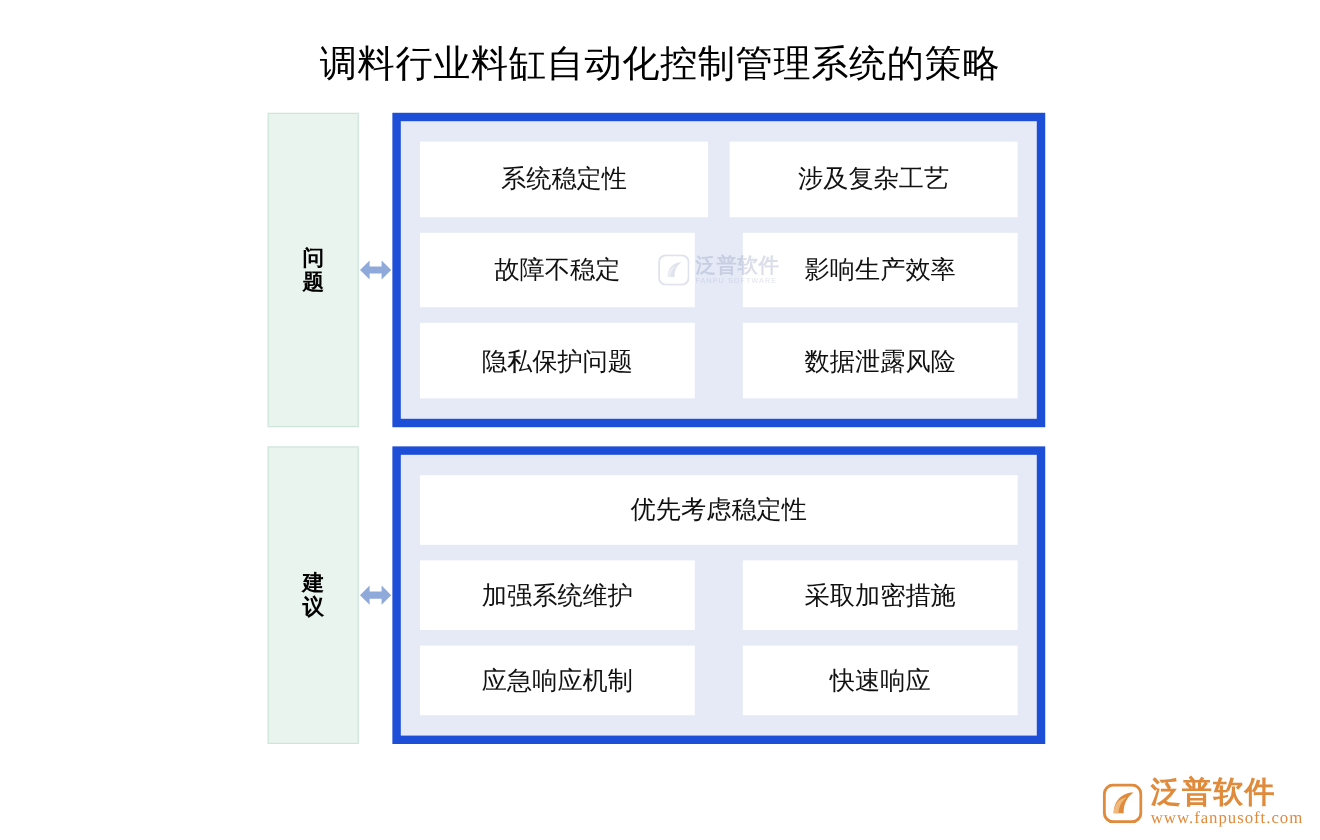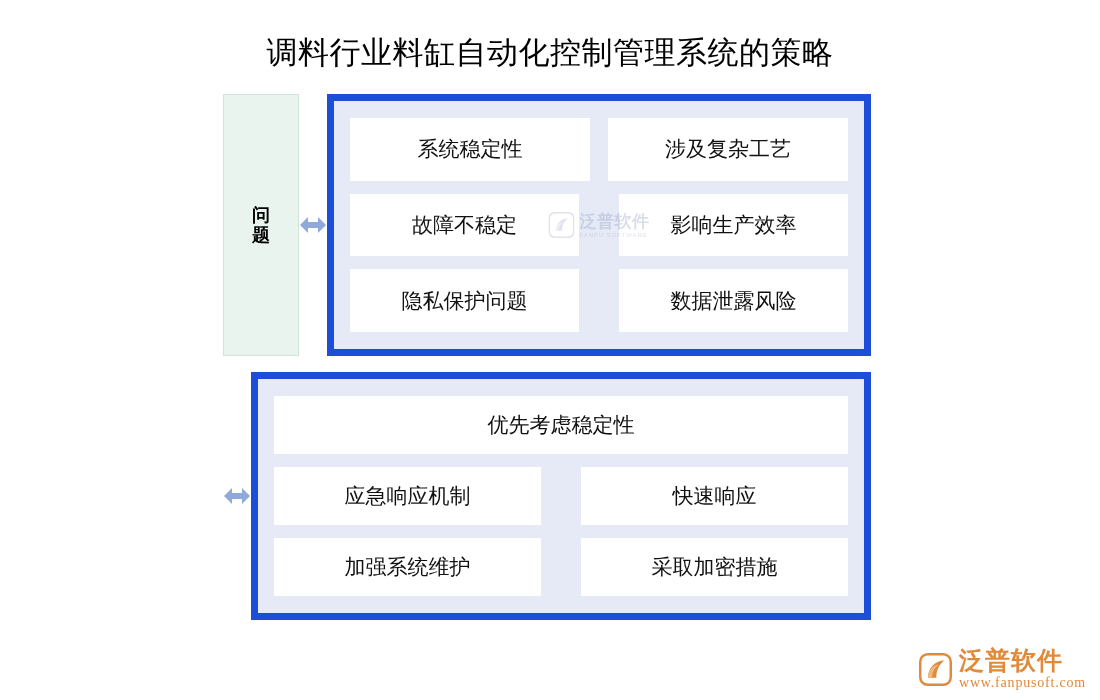--- a/index.html
+++ b/index.html
@@ -217,43 +217,46 @@
             <span class="wm-cn">泛普软件</span>
             <span class="wm-en">FANPU SOFTWARE</span>
           </span>
         </div>
 
       </div>
     </div>
 
     <div class="section-row" id="section-1">
 
+      <div class="cat-panel">
+        <div class="cat-label">建议</div>
+      </div>
 
       <div class="connector">
         <span>
           <svg width="28" height="26" viewBox="0 0 28 26" aria-hidden="true">
             <path d="M1 13 L9 5 L9 10 L19 10 L19 5 L27 13 L19 21 L19 16 L9 16 L9 21 Z" fill="#8fa9da"></path>
           </svg>
         </span>
       </div>
 
       <div class="grid-panel">
 
         <div class="grid-row">
           <div class="cell">优先考虑稳定性</div>
         </div>
 
         <div class="grid-row">
+          <div class="cell">加强系统维护</div>
+          <div class="cell">采取加密措施</div>
+        </div>
+
+        <div class="grid-row">
           <div class="cell">应急响应机制</div>
           <div class="cell">快速响应</div>
-        </div>
-
-        <div class="grid-row">
-          <div class="cell">加强系统维护</div>
-          <div class="cell">采取加密措施</div>
         </div>
 
       </div>
     </div>
 
   </div>
 
   <div id="brand-logo">
     <span class="logo-mark">
       <svg width="33" height="33" viewBox="0 0 40 40" aria-hidden="true">

